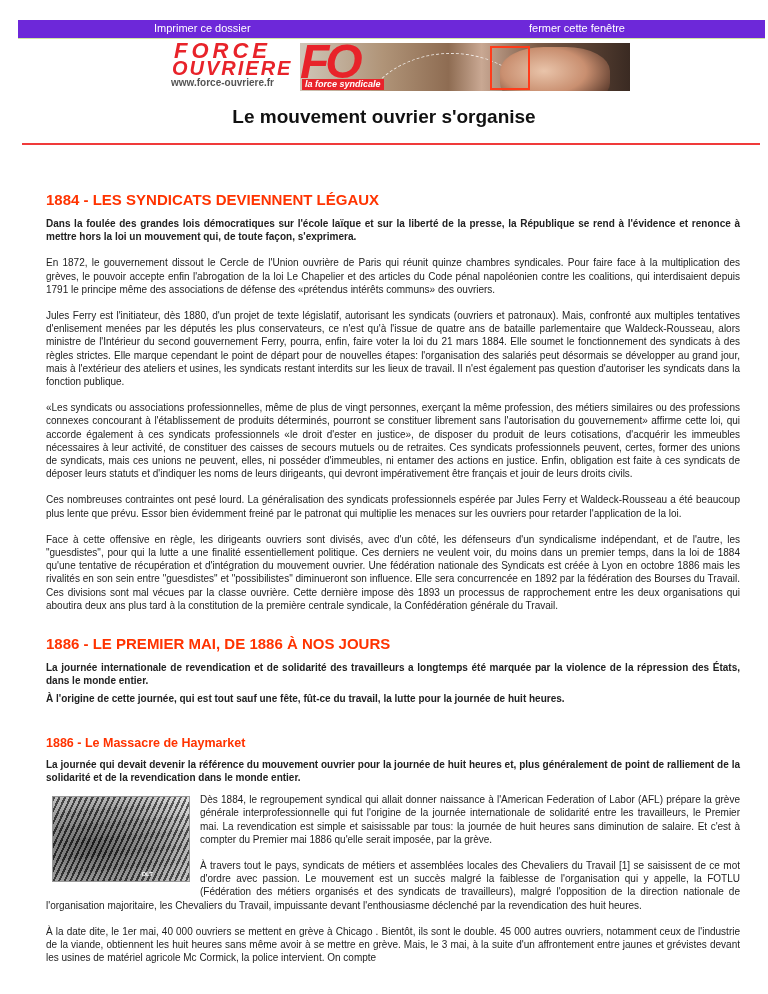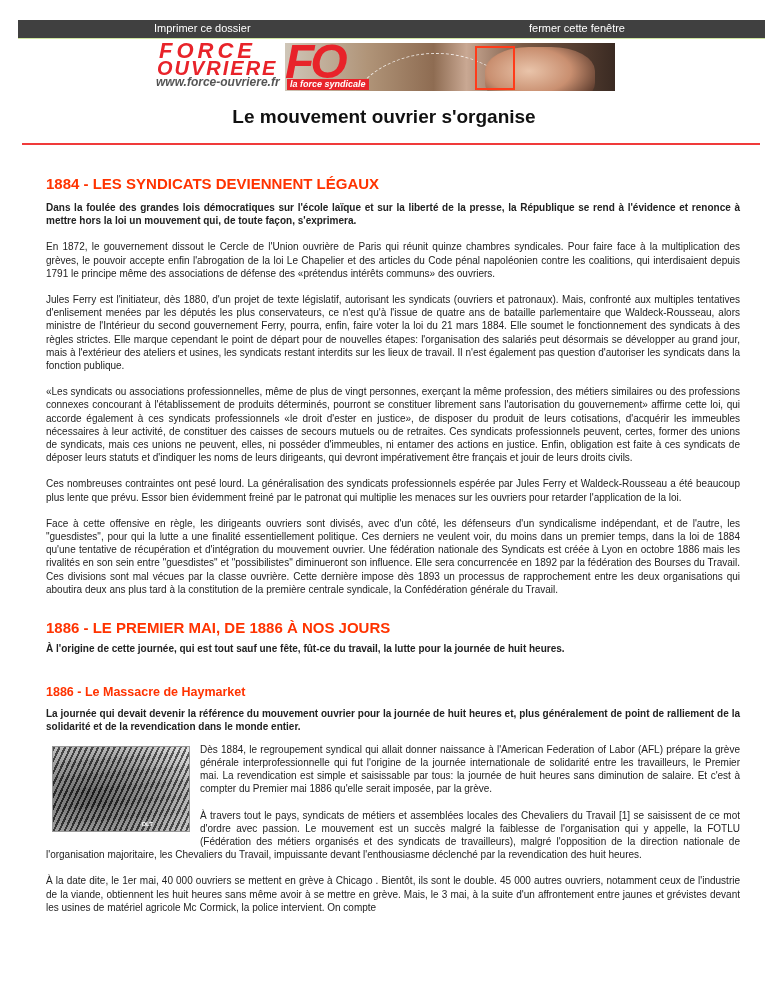--- a/index.html
+++ b/index.html
@@ -2,47 +2,47 @@
 <html><head>
   <meta charset="utf-8">
   <style>
     html, body { margin: 0; padding: 0; background: #ffffff; }
     body {
       width: 768px; height: 994px; overflow: hidden; position: relative;
       font-family: "Liberation Sans", sans-serif; color: #222;
     }
     .topbar {
       position: absolute; left: 18px; top: 20px; width: 747px; height: 18px;
-      background: #404040; border-bottom: 1px solid #cfe6a0;
+      background: #6d28d9; border-bottom: 1px solid #cfe6a0;
     }
     .topbar a {
       position: absolute; top: 2px; color: #ffffff; font-size: 11px;
       text-decoration: none; cursor: pointer;
     }
     .topbar .print { left: 136px; }
     .topbar .close { left: 511px; }
 
     .banner {
-      position: absolute; left: 153px; top: 43px; width: 462px; height: 64px;
+      position: absolute; left: 168px; top: 43px; width: 462px; height: 64px;
     }
     .logo-text {
       position: absolute; left: 0; top: 0; width: 128px; height: 48px;
       background: #fff;
     }
     .logo-text .force {
       position: absolute; left: 6px; top: -3px; font-size: 22px; font-weight: bold;
       font-style: italic; color: #e8232a; letter-spacing: 4px; line-height: 22px;
     }
     .logo-text .ouvriere {
       position: absolute; left: 4px; top: 17px; font-size: 20px; font-weight: bold;
       font-style: italic; color: #e8232a; letter-spacing: 2px; line-height: 16px;
     }
     .logo-text .url {
-      position: absolute; left: 3px; top: 34px; font-size: 12px; font-weight: bold;
-      font-style: italic; color: #555; line-height: 11px;
+      position: absolute; left: 3px; top: 34px; font-size: 10px; font-weight: bold;
+      color: #555; line-height: 11px;
     }
     .photo {
       position: absolute; left: 132px; top: 0; width: 330px; height: 48px;
       background: linear-gradient(90deg, #cfc6b8 0%, #b09478 25%, #8e6c52 45%, #c9a893 55%, #7a5a46 72%, #3a2a22 100%);
       overflow: hidden;
     }
     .photo .fo {
       position: absolute; left: 0; top: -6px; font-size: 48px; font-weight: bold;
       font-style: italic; color: #e8232a; letter-spacing: -4px; line-height: 50px;
     }
@@ -113,29 +113,30 @@
     <div class="fo">FO</div>
     <div class="slogan">la force syndicale</div>
   </div>
 </div>
 
 <div class="title">Le mouvement ouvrier s'organise</div>
 <div class="rule"></div>
 
 <div class="content">
 
-  <h2 class="sec" style="margin-top:5px;">1884 - LES SYNDICATS DEVIENNENT LÉGAUX</h2>
+  <h2 class="sec" style="margin-top:21px;">1884 - LES SYNDICATS DEVIENNENT LÉGAUX</h2>
   <p class="lead" style="margin-top:8px;">Dans la foulée des grandes lois démocratiques sur l'école laïque et sur la liberté de la presse, la République se rend à l'évidence et renonce à mettre hors la loi un mouvement qui, de toute façon, s'exprimera.</p>
   <p style="margin-top:13px;">En 1872, le gouvernement dissout le Cercle de l'Union ouvrière de Paris qui réunit quinze chambres syndicales. Pour faire face à la multiplication des grèves, le pouvoir accepte enfin l'abrogation de la loi Le Chapelier et des articles du Code pénal napoléonien contre les coalitions, qui interdisaient depuis 1791 le principe même des associations de défense des «prétendus intérêts communs» des ouvriers.</p>
   <p style="margin-top:13px;">Jules Ferry est l'initiateur, dès 1880, d'un projet de texte législatif, autorisant les syndicats (ouvriers et patronaux). Mais, confronté aux multiples tentatives d'enlisement menées par les députés les plus conservateurs, ce n'est qu'à l'issue de quatre ans de bataille parlementaire que Waldeck-Rousseau, alors ministre de l'Intérieur du second gouvernement Ferry, pourra, enfin, faire voter la loi du 21 mars 1884. Elle soumet le fonctionnement des syndicats à des règles strictes. Elle marque cependant le point de départ pour de nouvelles étapes: l'organisation des salariés peut désormais se développer au grand jour, mais à l'extérieur des ateliers et usines, les syndicats restant interdits sur les lieux de travail. Il n'est également pas question d'autoriser les syndicats dans la fonction publique.</p>
   <p style="margin-top:13px;">«Les syndicats ou associations professionnelles, même de plus de vingt personnes, exerçant la même profession, des métiers similaires ou des professions connexes concourant à l'établissement de produits déterminés, pourront se constituer librement sans l'autorisation du gouvernement» affirme cette loi, qui accorde également à ces syndicats professionnels «le droit d'ester en justice», de disposer du produit de leurs cotisations, d'acquérir les immeubles nécessaires à leur activité, de constituer des caisses de secours mutuels ou de retraites. Ces syndicats professionnels peuvent, certes, former des unions de syndicats, mais ces unions ne peuvent, elles, ni posséder d'immeubles, ni entamer des actions en justice. Enfin, obligation est faite à ces syndicats de déposer leurs statuts et d'indiquer les noms de leurs dirigeants, qui devront impérativement être français et jouir de leurs droits civils.</p>
   <p style="margin-top:13px;">Ces nombreuses contraintes ont pesé lourd. La généralisation des syndicats professionnels espérée par Jules Ferry et Waldeck-Rousseau a été beaucoup plus lente que prévu. Essor bien évidemment freiné par le patronat qui multiplie les menaces sur les ouvriers pour retarder l'application de la loi.</p>
   <p style="margin-top:13px;">Face à cette offensive en règle, les dirigeants ouvriers sont divisés, avec d'un côté, les défenseurs d'un syndicalisme indépendant, et de l'autre, les "guesdistes", pour qui la lutte a une finalité essentiellement politique. Ces derniers ne veulent voir, du moins dans un premier temps, dans la loi de 1884 qu'une tentative de récupération et d'intégration du mouvement ouvrier. Une fédération nationale des Syndicats est créée à Lyon en octobre 1886 mais les rivalités en son sein entre "guesdistes" et "possibilistes" diminueront son influence. Elle sera concurrencée en 1892 par la fédération des Bourses du Travail. Ces divisions sont mal vécues par la classe ouvrière. Cette dernière impose dès 1893 un processus de rapprochement entre les deux organisations qui aboutira deux ans plus tard à la constitution de la première centrale syndicale, la Confédération générale du Travail.</p>
 
   <h2 class="sec" style="margin-top:23px;">1886 - LE PREMIER MAI, DE 1886 À NOS JOURS</h2>
+  <p class="lead" style="margin-top:8px;">La journée internationale de revendication et de solidarité des travailleurs a longtemps été marquée par la violence de la répression des États, dans le monde entier.</p>
   <p class="lead" style="margin-top:5px;">À l'origine de cette journée, qui est tout sauf une fête, fût-ce du travail, la lutte pour la journée de huit heures.</p>
 
   <h3 class="sub" style="margin-top:30px;">1886 - Le Massacre de Haymarket</h3>
   <p class="lead" style="margin-top:7px;"> La journée qui devait devenir la référence du mouvement ouvrier pour la journée de huit heures et, plus généralement de point de ralliement de la solidarité et de la revendication dans le monde entier.</p>
   <div style="margin-top:9px;">
     <div class="figure">
       <span>OLT</span>
     </div>
     <p>Dès 1884, le regroupement syndical qui allait donner naissance à l'American Federation of Labor (AFL) prépare la grève générale interprofessionnelle qui fut l'origine de la journée internationale de solidarité entre les travailleurs, le Premier mai. La revendication est simple et saisissable par tous: la journée de huit heures sans diminution de salaire. Et c'est à compter du Premier mai 1886 qu'elle serait imposée, par la grève.</p>
     <p style="margin-top:13px;">À travers tout le pays, syndicats de métiers et assemblées locales des Chevaliers du Travail [1] se saisissent de ce mot d'ordre avec passion. Le mouvement est un succès malgré la faiblesse de l'organisation qui y appelle, la FOTLU (Fédération des métiers organisés et des syndicats de travailleurs), malgré l'opposition de la direction nationale de l'organisation majoritaire, les Chevaliers du Travail, impuissante devant l'enthousiasme déclenché par la revendication des huit heures.</p>

